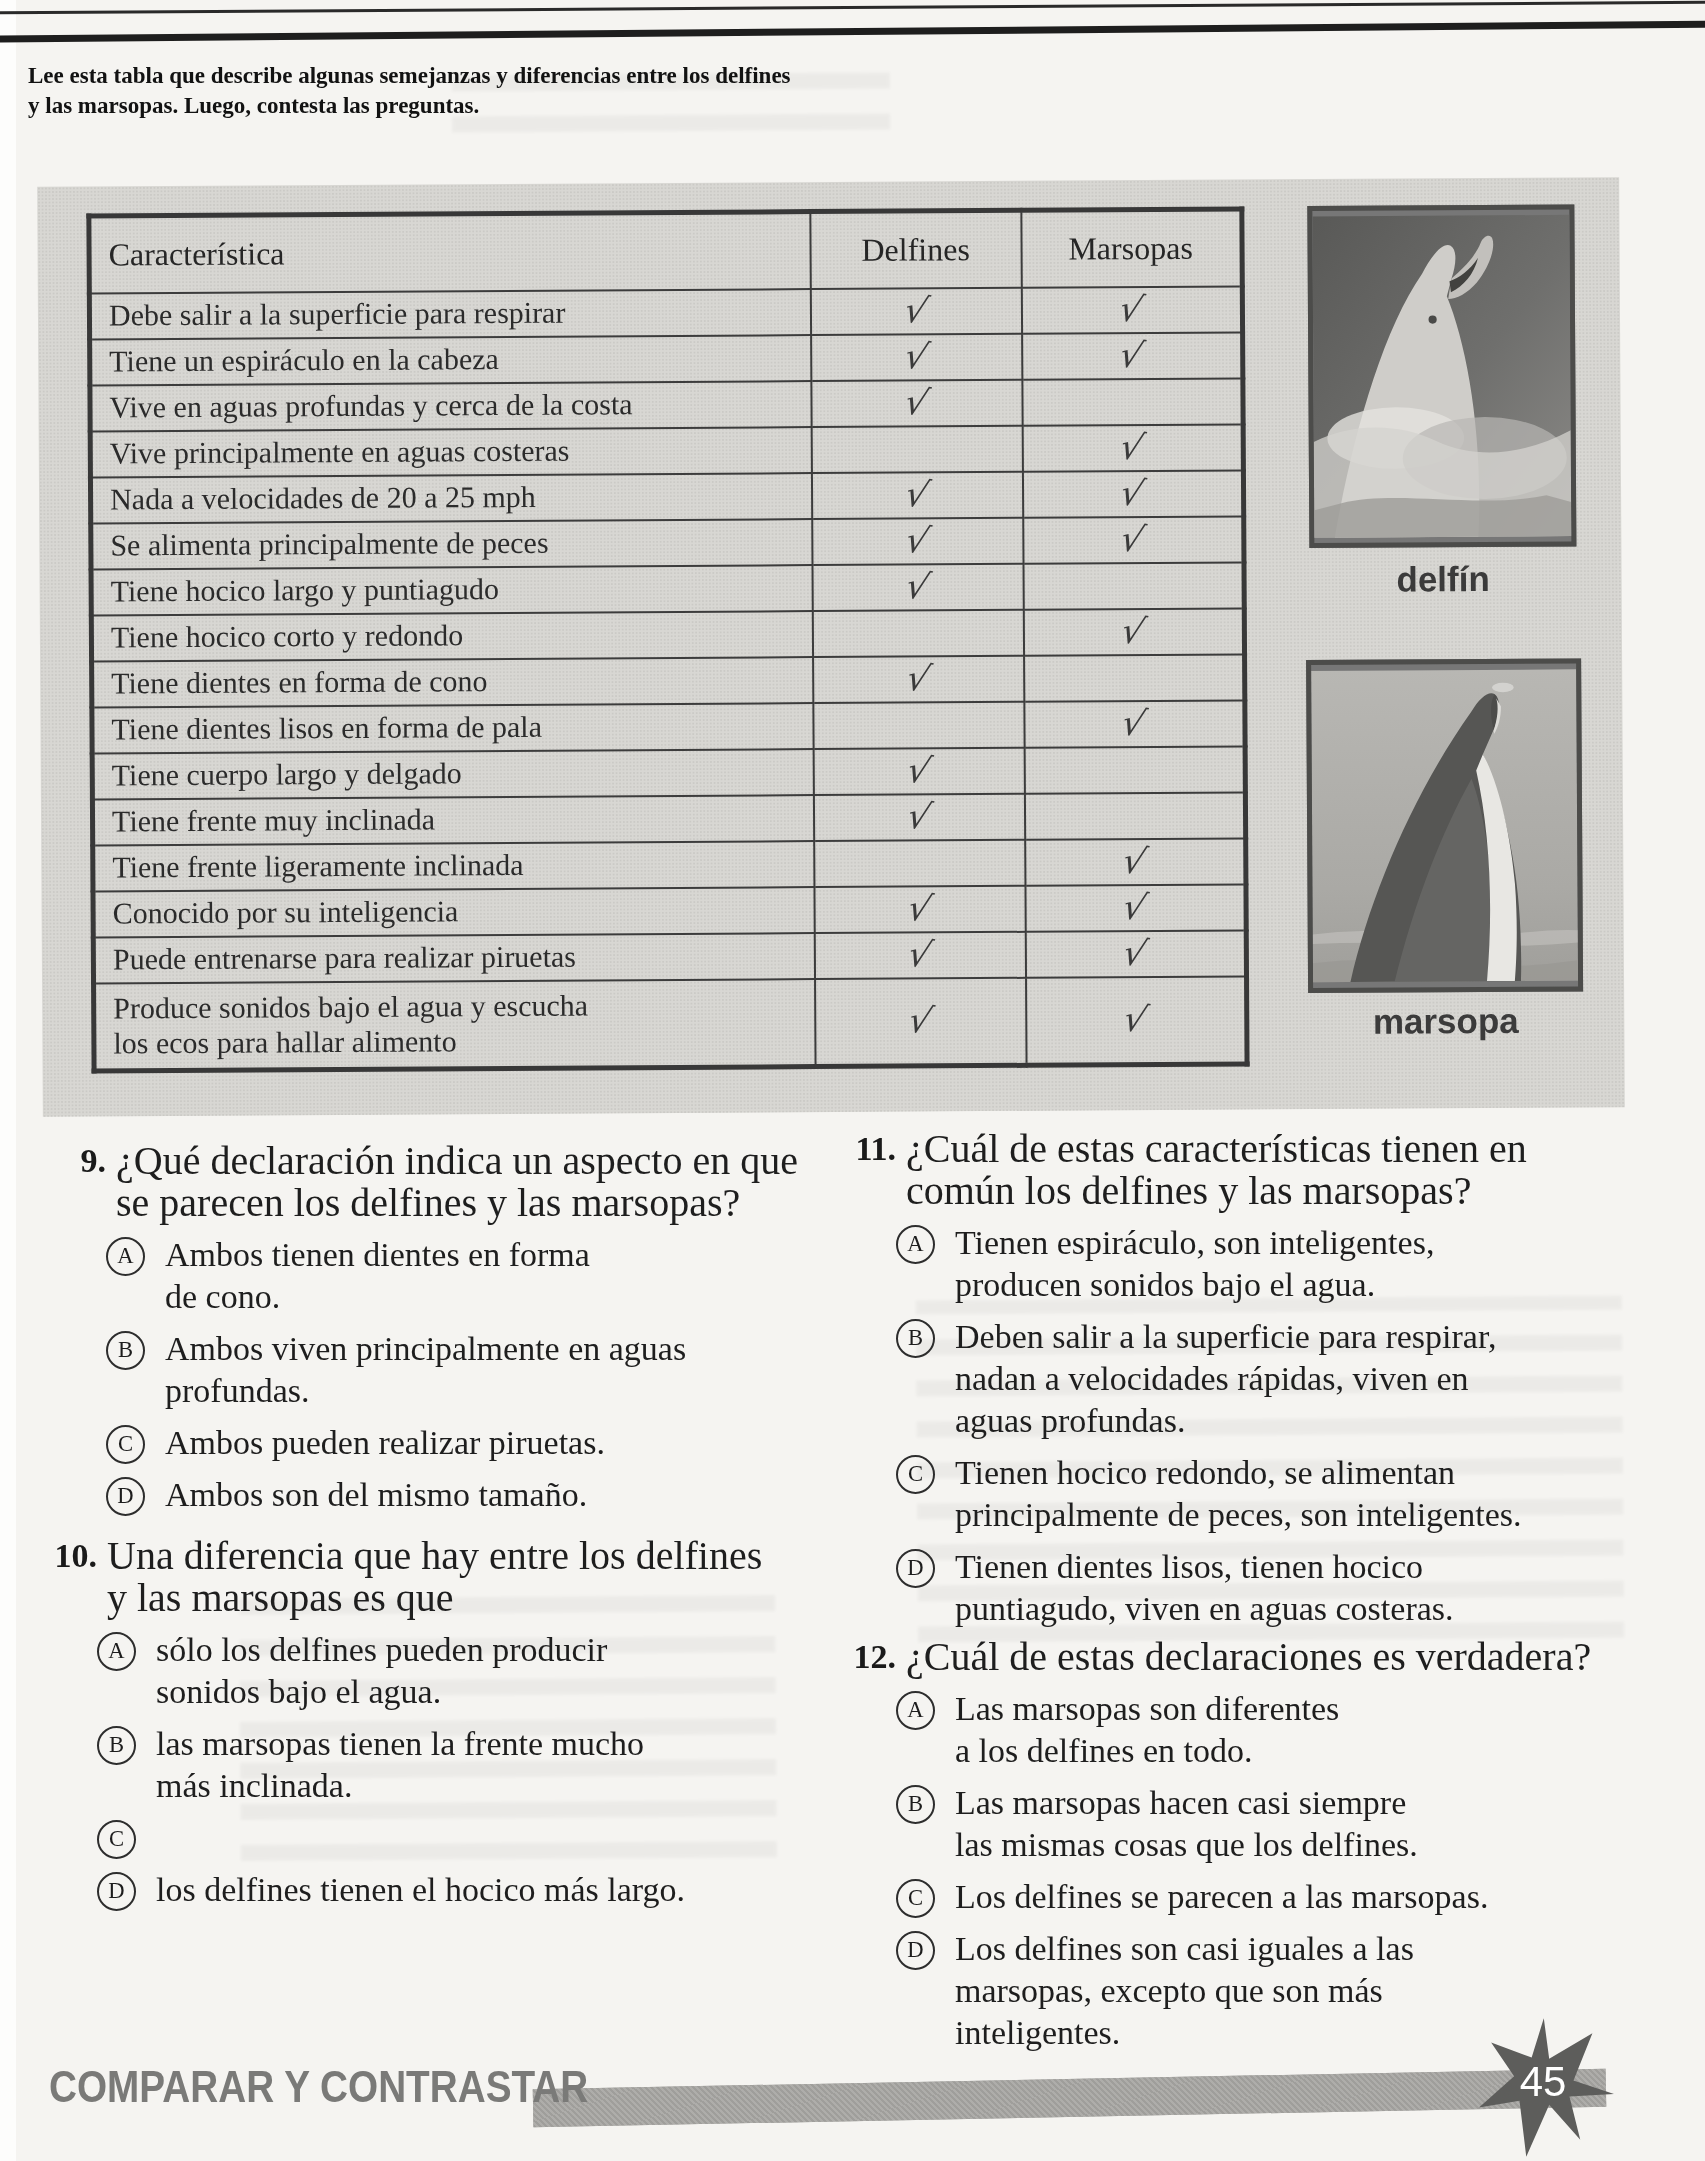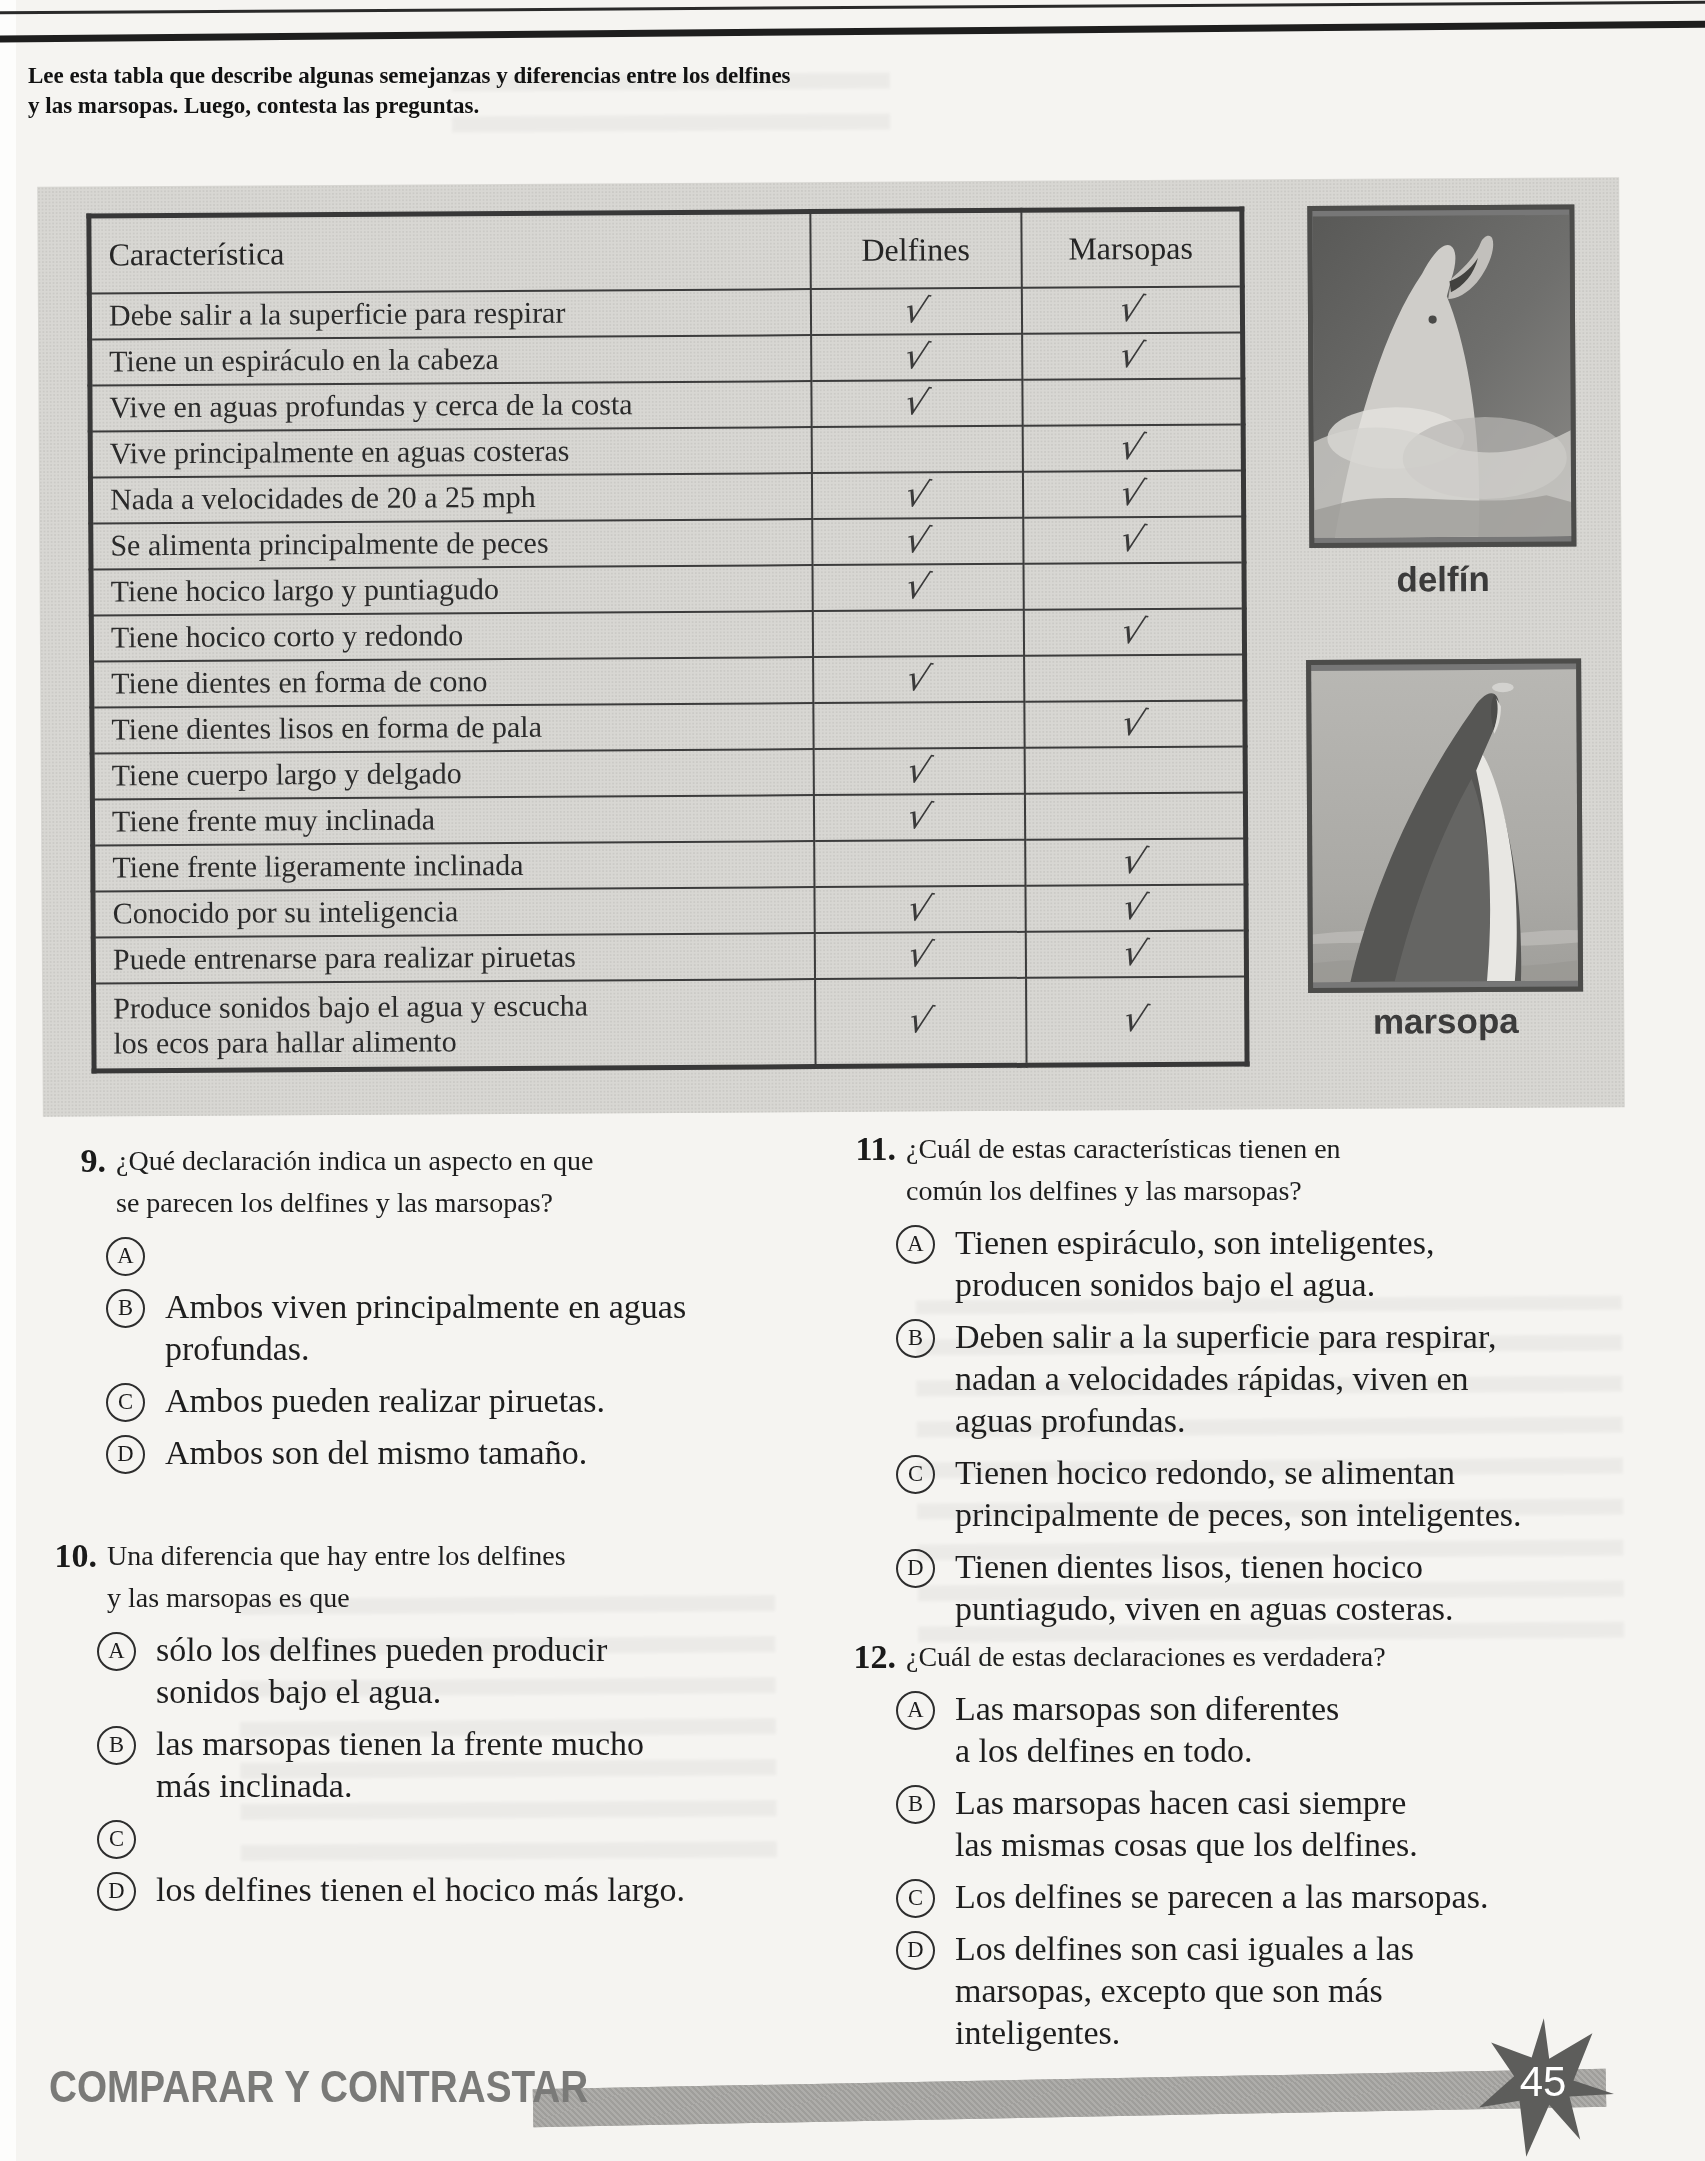--- a/index.html
+++ b/index.html
@@ -39,21 +39,21 @@
   .figure svg{display:block;width:100%;height:100%;}
 
   .q{position:absolute;}
   #q9{left:51px;top:1140px;width:797px;}
   #q10{left:42px;top:1535px;width:804px;}
   #q11{left:841px;top:1128px;width:857px;font-family:Liberation Serif, serif;}
   #q12{left:841px;top:1636px;width:857px;}
   .qhead{display:flex;}
   .qnum{flex:0 0 55px;text-align:right;padding-right:10px;font-weight:bold;font-size:34px;
         line-height:42px;color:#1a1a1a;}
-  .qtext{font-size:28px;line-height:42px;color:#1e1e1e;white-space:pre;}
+  .qtext{font-size:40px;line-height:42px;color:#1e1e1e;white-space:pre;}
   .opt{display:flex;margin-left:55px;margin-top:10px;align-items:flex-start;}
   .letter{flex:0 0 auto;width:35px;height:35px;border:2.8px solid #2d2d2d;border-radius:50%;
           display:flex;align-items:center;justify-content:center;font-size:22.6px;color:#1d1d1d;
           margin-top:2.8px;margin-right:20px;}
   .otext{font-size:34px;line-height:42px;color:#1e1e1e;white-space:pre;}
 
   .footer-label{position:absolute;left:49px;top:2062px;font-family:"Liberation Sans",sans-serif;
                 font-weight:bold;font-size:44px;color:#7a7a78;transform:scaleX(0.88);
                 transform-origin:left center;white-space:nowrap;z-index:2;}
   .footer-bar{position:absolute;left:533px;top:2079px;width:1073px;height:38px;background:#a8a7a4;
@@ -226,20 +226,22 @@
   </div>
 
   <div id="q9" class="q">
     <div class="qhead">
       <span class="qnum">9.</span>
       <span class="qtext">¿Qué declaración indica un aspecto en que
 se parecen los delfines y las marsopas?</span>
     </div>
     <div class="opt">
       <span class="letter">A</span>
+      <span class="otext">Ambos tienen dientes en forma
+de cono.</span>
     </div>
     <div class="opt">
       <span class="letter">B</span>
       <span class="otext">Ambos viven principalmente en aguas
 profundas.</span>
     </div>
     <div class="opt">
       <span class="letter">C</span>
       <span class="otext">Ambos pueden realizar piruetas.</span>
     </div>

